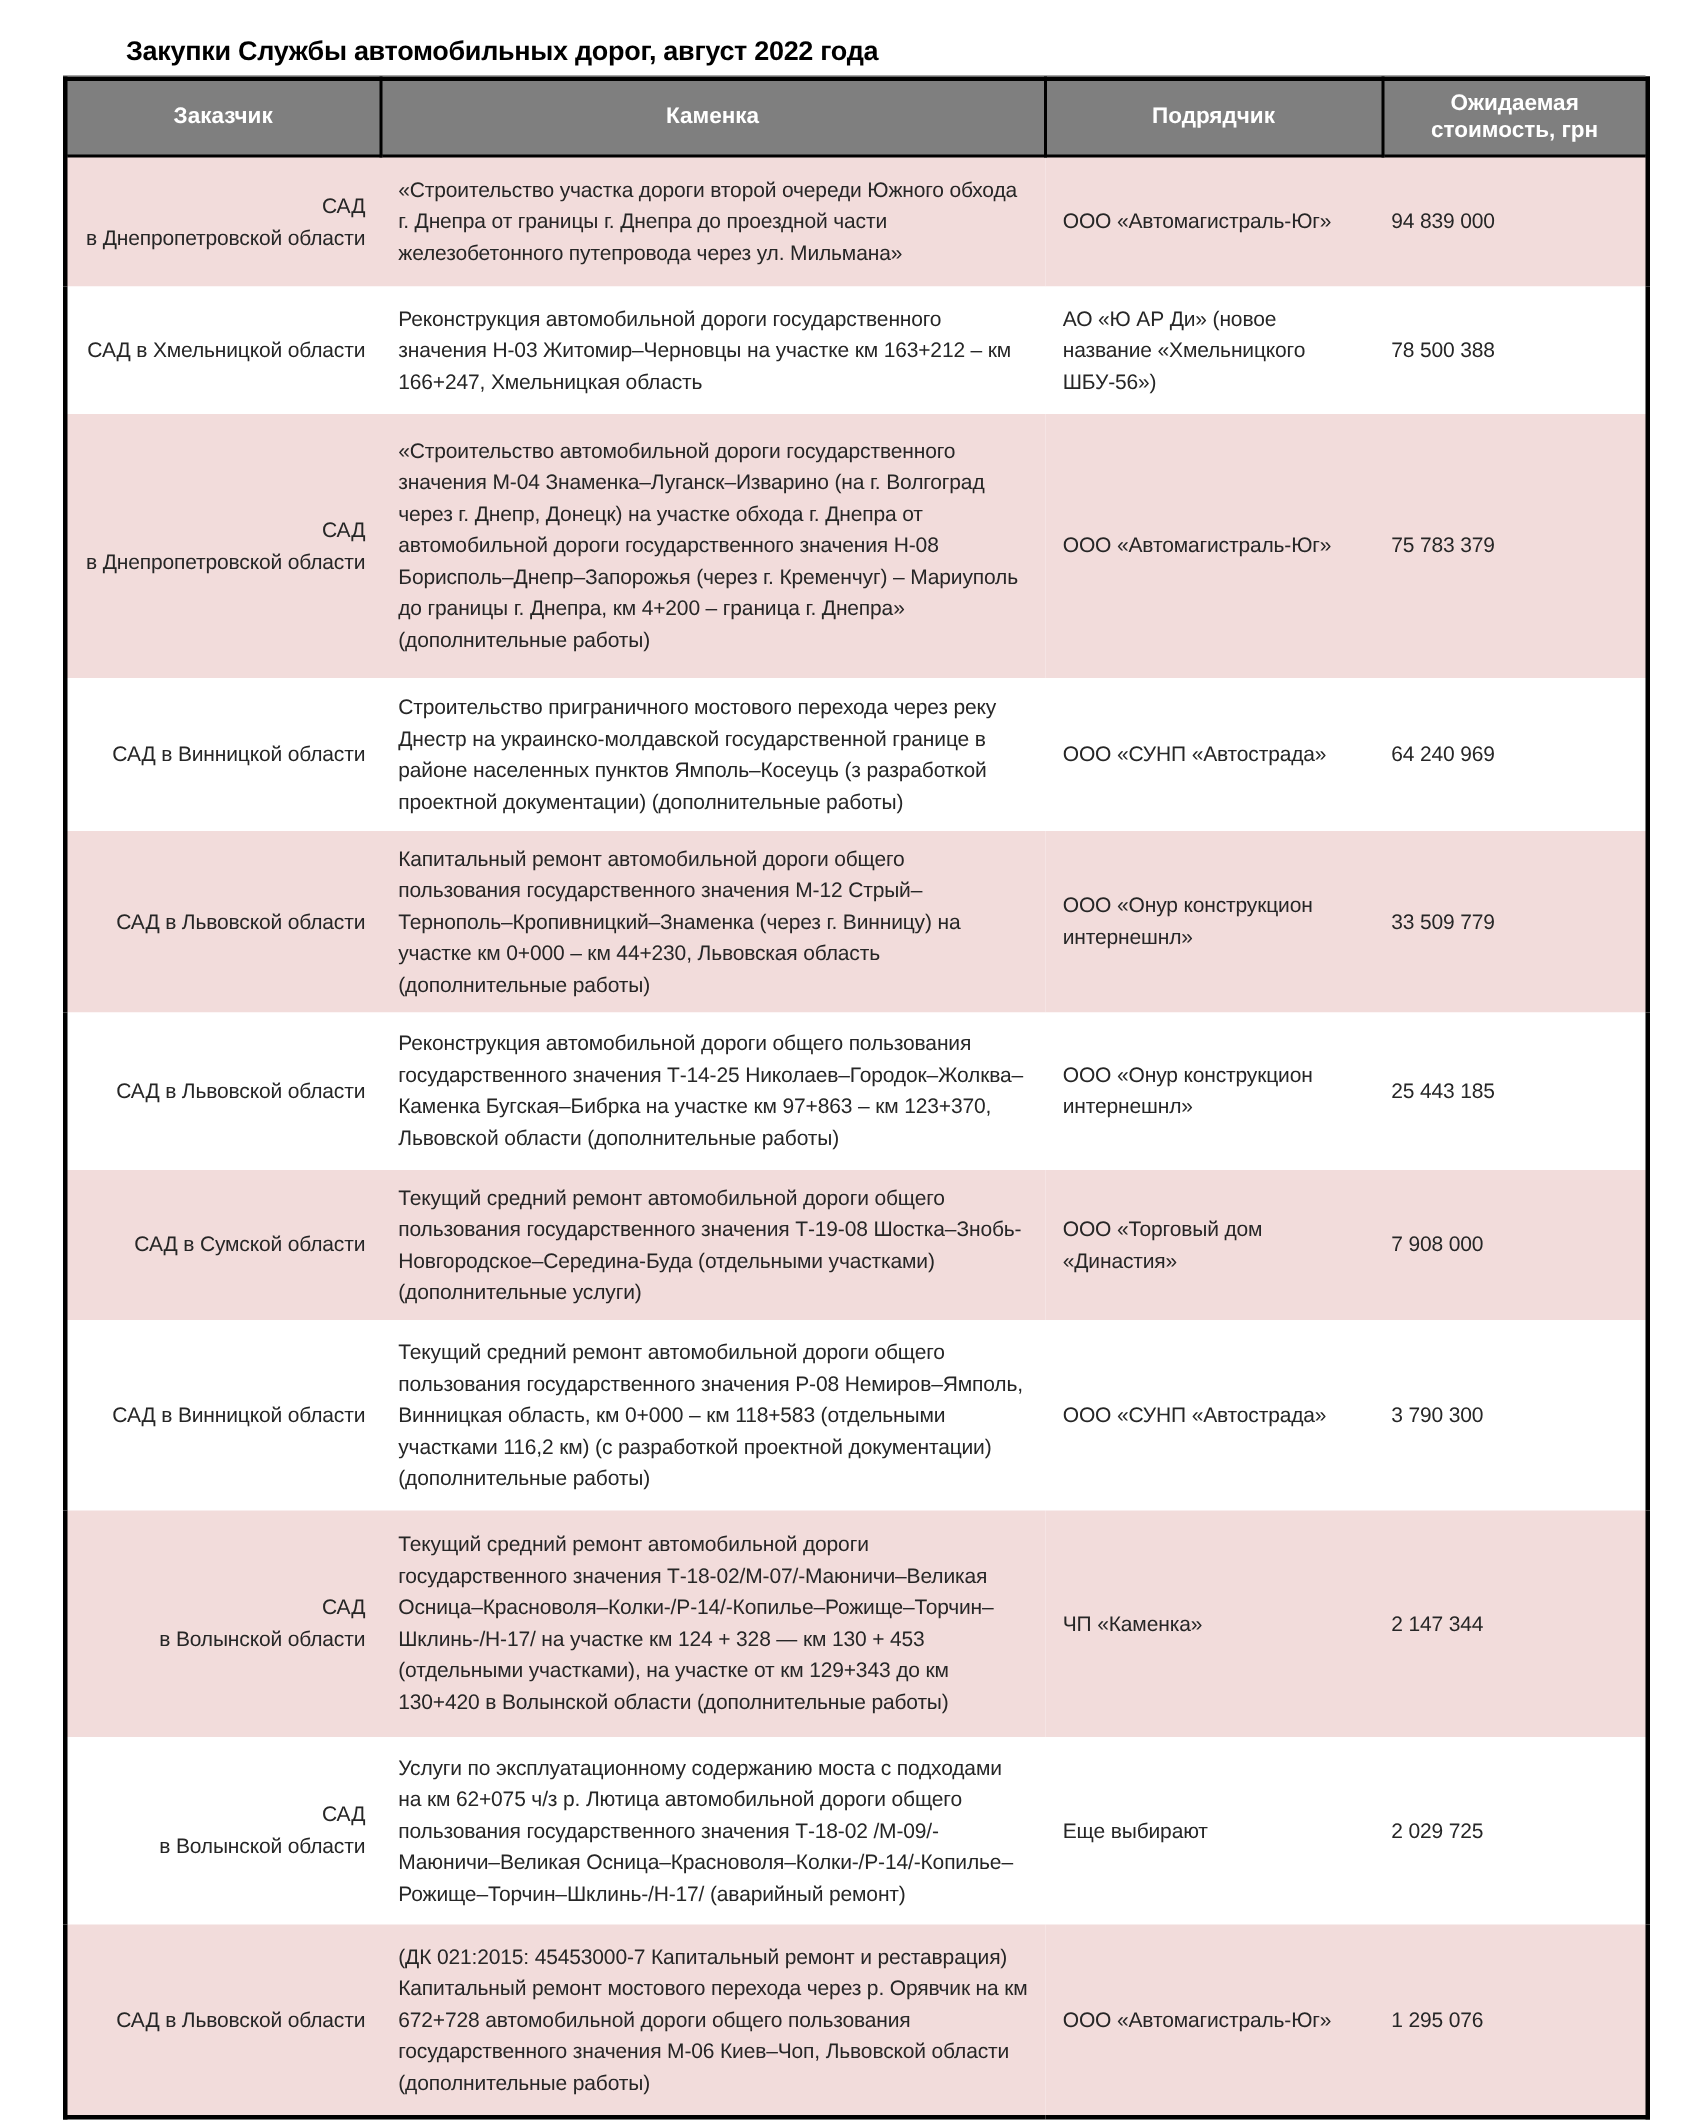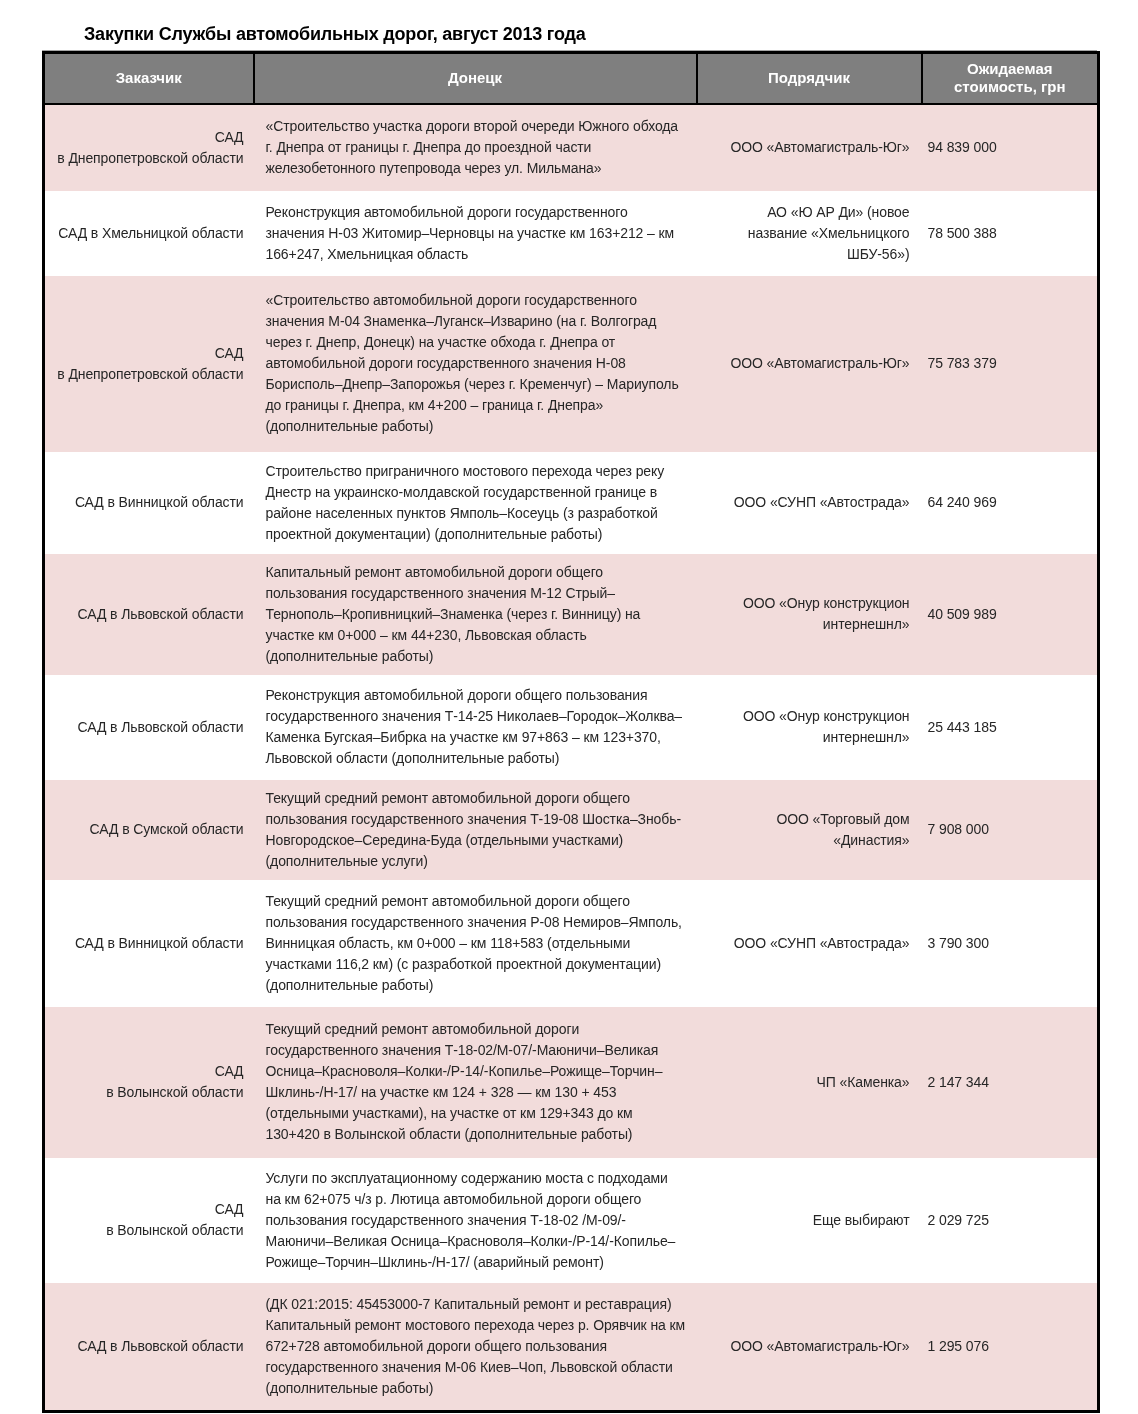--- a/index.html
+++ b/index.html
@@ -58,54 +58,54 @@
     vertical-align:middle;
     font-size:14px;
     line-height:21px;
     padding:8px 10px;
     letter-spacing:-0.1px;
   }
   tbody tr.alt{background:var(--row-alt);}
   tbody tr{background:var(--row-plain);}
   td.cell-customer{white-space:pre-line;padding-left:12px;text-align:right;}
   td.cell-object{padding-left:12px;padding-right:10px;}
-  td.cell-contractor{text-align:right;padding:8px 12px;}
+  td.cell-contractor{text-align:left;padding:8px 12px;}
   td.cell-cost{padding:8px 6px;white-space:nowrap;}
   
   tbody tr:nth-child(1){height:87px;}
   tbody tr:nth-child(2){height:85px;}
   tbody tr:nth-child(3){height:176px;}
   tbody tr:nth-child(4){height:102px;}
   tbody tr:nth-child(5){height:106px;}
   tbody tr:nth-child(6){height:105px;}
   tbody tr:nth-child(7){height:93px;}
   tbody tr:nth-child(8){height:127px;}
   tbody tr:nth-child(9){height:151px;}
   tbody tr:nth-child(10){height:125px;}
   tbody tr:nth-child(11){height:129px;}
 </style>
 </head>
 <body>
 
 <div class="page">
   <div class="title-wrap">
-    <h1 class="title">Закупки Службы автомобильных дорог, август 2013 года</h1>
+    <h1 class="title">Закупки Службы автомобильных дорог, август 2022 года</h1>
   </div>
 
   <table class="proc">
     <colgroup>
       <col class="c-customer">
       <col class="c-object">
       <col class="c-contractor">
       <col class="c-cost">
     </colgroup>
     <thead>
       <tr>
         <th>Заказчик</th>
-        <th>Донецк</th>
+        <th>Каменка</th>
         <th>Подрядчик</th>
         <th>Ожидаемая стоимость, грн</th>
       </tr>
     </thead>
     <tbody>
         <tr class="alt">
           <td class="cell-customer">САД
 в Днепропетровской области</td>
           <td class="cell-object">«Строительство участка дороги второй очереди Южного обхода г. Днепра от границы г. Днепра до проездной части железобетонного путепровода через ул. Мильмана»</td>
           <td class="cell-contractor">ООО «Автомагистраль-Юг»</td>
@@ -127,21 +127,21 @@
         <tr>
           <td class="cell-customer">САД в Винницкой области</td>
           <td class="cell-object">Строительство приграничного мостового перехода через реку Днестр на украинско-молдавской государственной границе в районе населенных пунктов Ямполь–Косеуць (з разработкой проектной документации) (дополнительные работы)</td>
           <td class="cell-contractor">ООО «СУНП «Автострада»</td>
           <td class="cell-cost">64 240 969</td>
         </tr>
         <tr class="alt">
           <td class="cell-customer">САД в Львовской области</td>
           <td class="cell-object">Капитальный ремонт автомобильной дороги общего пользования государственного значения М-12 Стрый–Тернополь–Кропивницкий–Знаменка (через г. Винницу) на участке км 0+000 – км 44+230, Львовская область (дополнительные работы)</td>
           <td class="cell-contractor">ООО «Онур конструкцион интернешнл»</td>
-          <td class="cell-cost">40 509 989</td>
+          <td class="cell-cost">33 509 779</td>
         </tr>
         <tr>
           <td class="cell-customer">САД в Львовской области</td>
           <td class="cell-object">Реконструкция автомобильной дороги общего пользования государственного значения Т-14-25 Николаев–Городок–Жолква–Каменка Бугская–Бибрка на участке км 97+863 – км 123+370, Львовской области (дополнительные работы)</td>
           <td class="cell-contractor">ООО «Онур конструкцион интернешнл»</td>
           <td class="cell-cost">25 443 185</td>
         </tr>
         <tr class="alt">
           <td class="cell-customer">САД в Сумской области</td>
           <td class="cell-object">Текущий средний ремонт автомобильной дороги общего пользования государственного значения Т-19-08 Шостка–Знобь-Новгородское–Середина-Буда (отдельными участками) (дополнительные услуги)</td>

